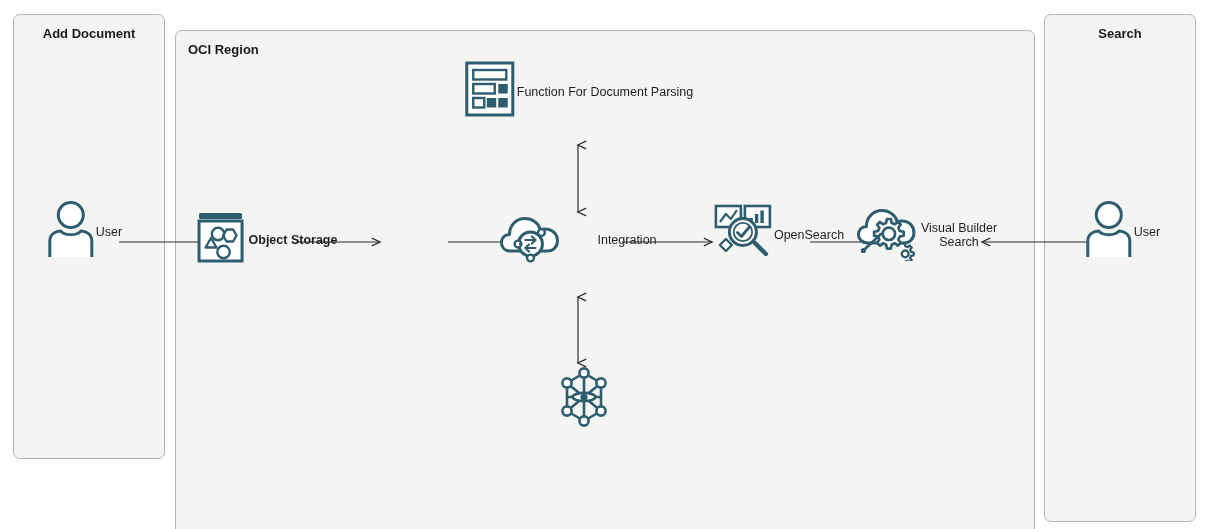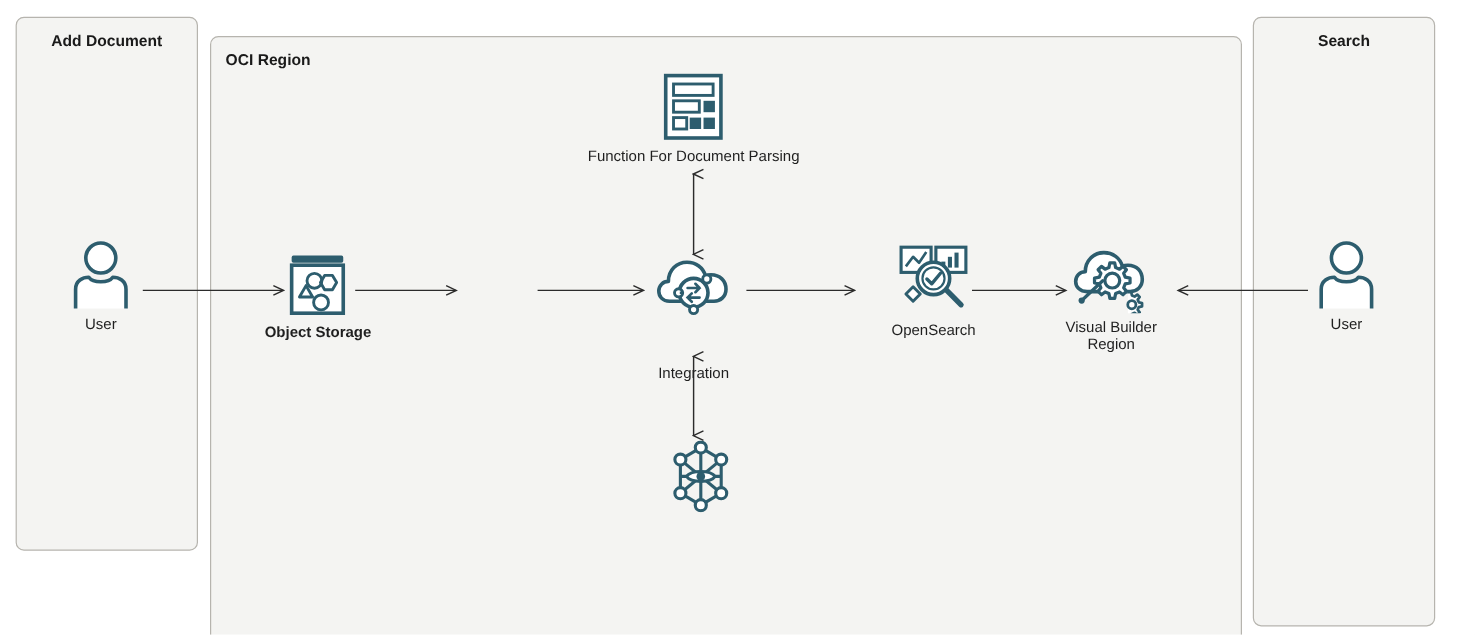--- a/index.html
+++ b/index.html
@@ -41,21 +41,21 @@
   }
   .panel-title.left {
     left: 12px;
     text-align: left;
   }
 
   
   .node {
     position: absolute;
     display: flex;
-    flex-direction: column;
+    flex-direction: row;
     align-items: center;
     transform: translateX(-50%);
   }
   .node .glyph {
     display: block;
     line-height: 0;
   }
   .node .caption {
     margin-top: 5px;
     font-size: 12.5px;
@@ -257,21 +257,21 @@
         <circle cx="8.5" cy="47.5" r="2.6" fill="#2d5d6e" stroke="none"></circle>
         <g stroke="#2d5d6e" stroke-width="2.3" fill="#ffffff">
           <path d="M47,40.5 L49.8,40.5 L50.4,43.2 L52.6,44.1 L54.8,42.5 L56.8,44.5 L55.2,46.7
                    L56.1,48.9 L58.8,49.5 L58.8,52.3 L56.1,52.9 L55.2,55.1 L56.8,57.3 L54.8,59.3
                    L52.6,57.7 L50.4,58.6 L49.8,61.3 L47,61.3" stroke-linejoin="round"></path>
           <circle cx="50.3" cy="50.9" r="3.4"></circle>
         </g>
       </svg>
     </span>
     <span class="caption">Visual Builder
-Region</span>
+Search</span>
   </div>
 
   <div class="node" style="left:1122px; top:200px;">
     <span class="glyph">
       <svg width="50" height="58" viewBox="0 0 50 58">
         <circle cx="25" cy="15" r="12.5" stroke="#2d5d6e" stroke-width="3" fill="#ffffff"></circle>
         <path d="M4,57 L4,41 C4,34 10,31 15,31 C18.5,36 31.5,36 35,31 C40,31 46,34 46,41 L46,57" stroke="#2d5d6e" stroke-width="3" fill="#ffffff" stroke-linejoin="round"></path>
       </svg>
     </span>
     <span class="caption">User</span>

